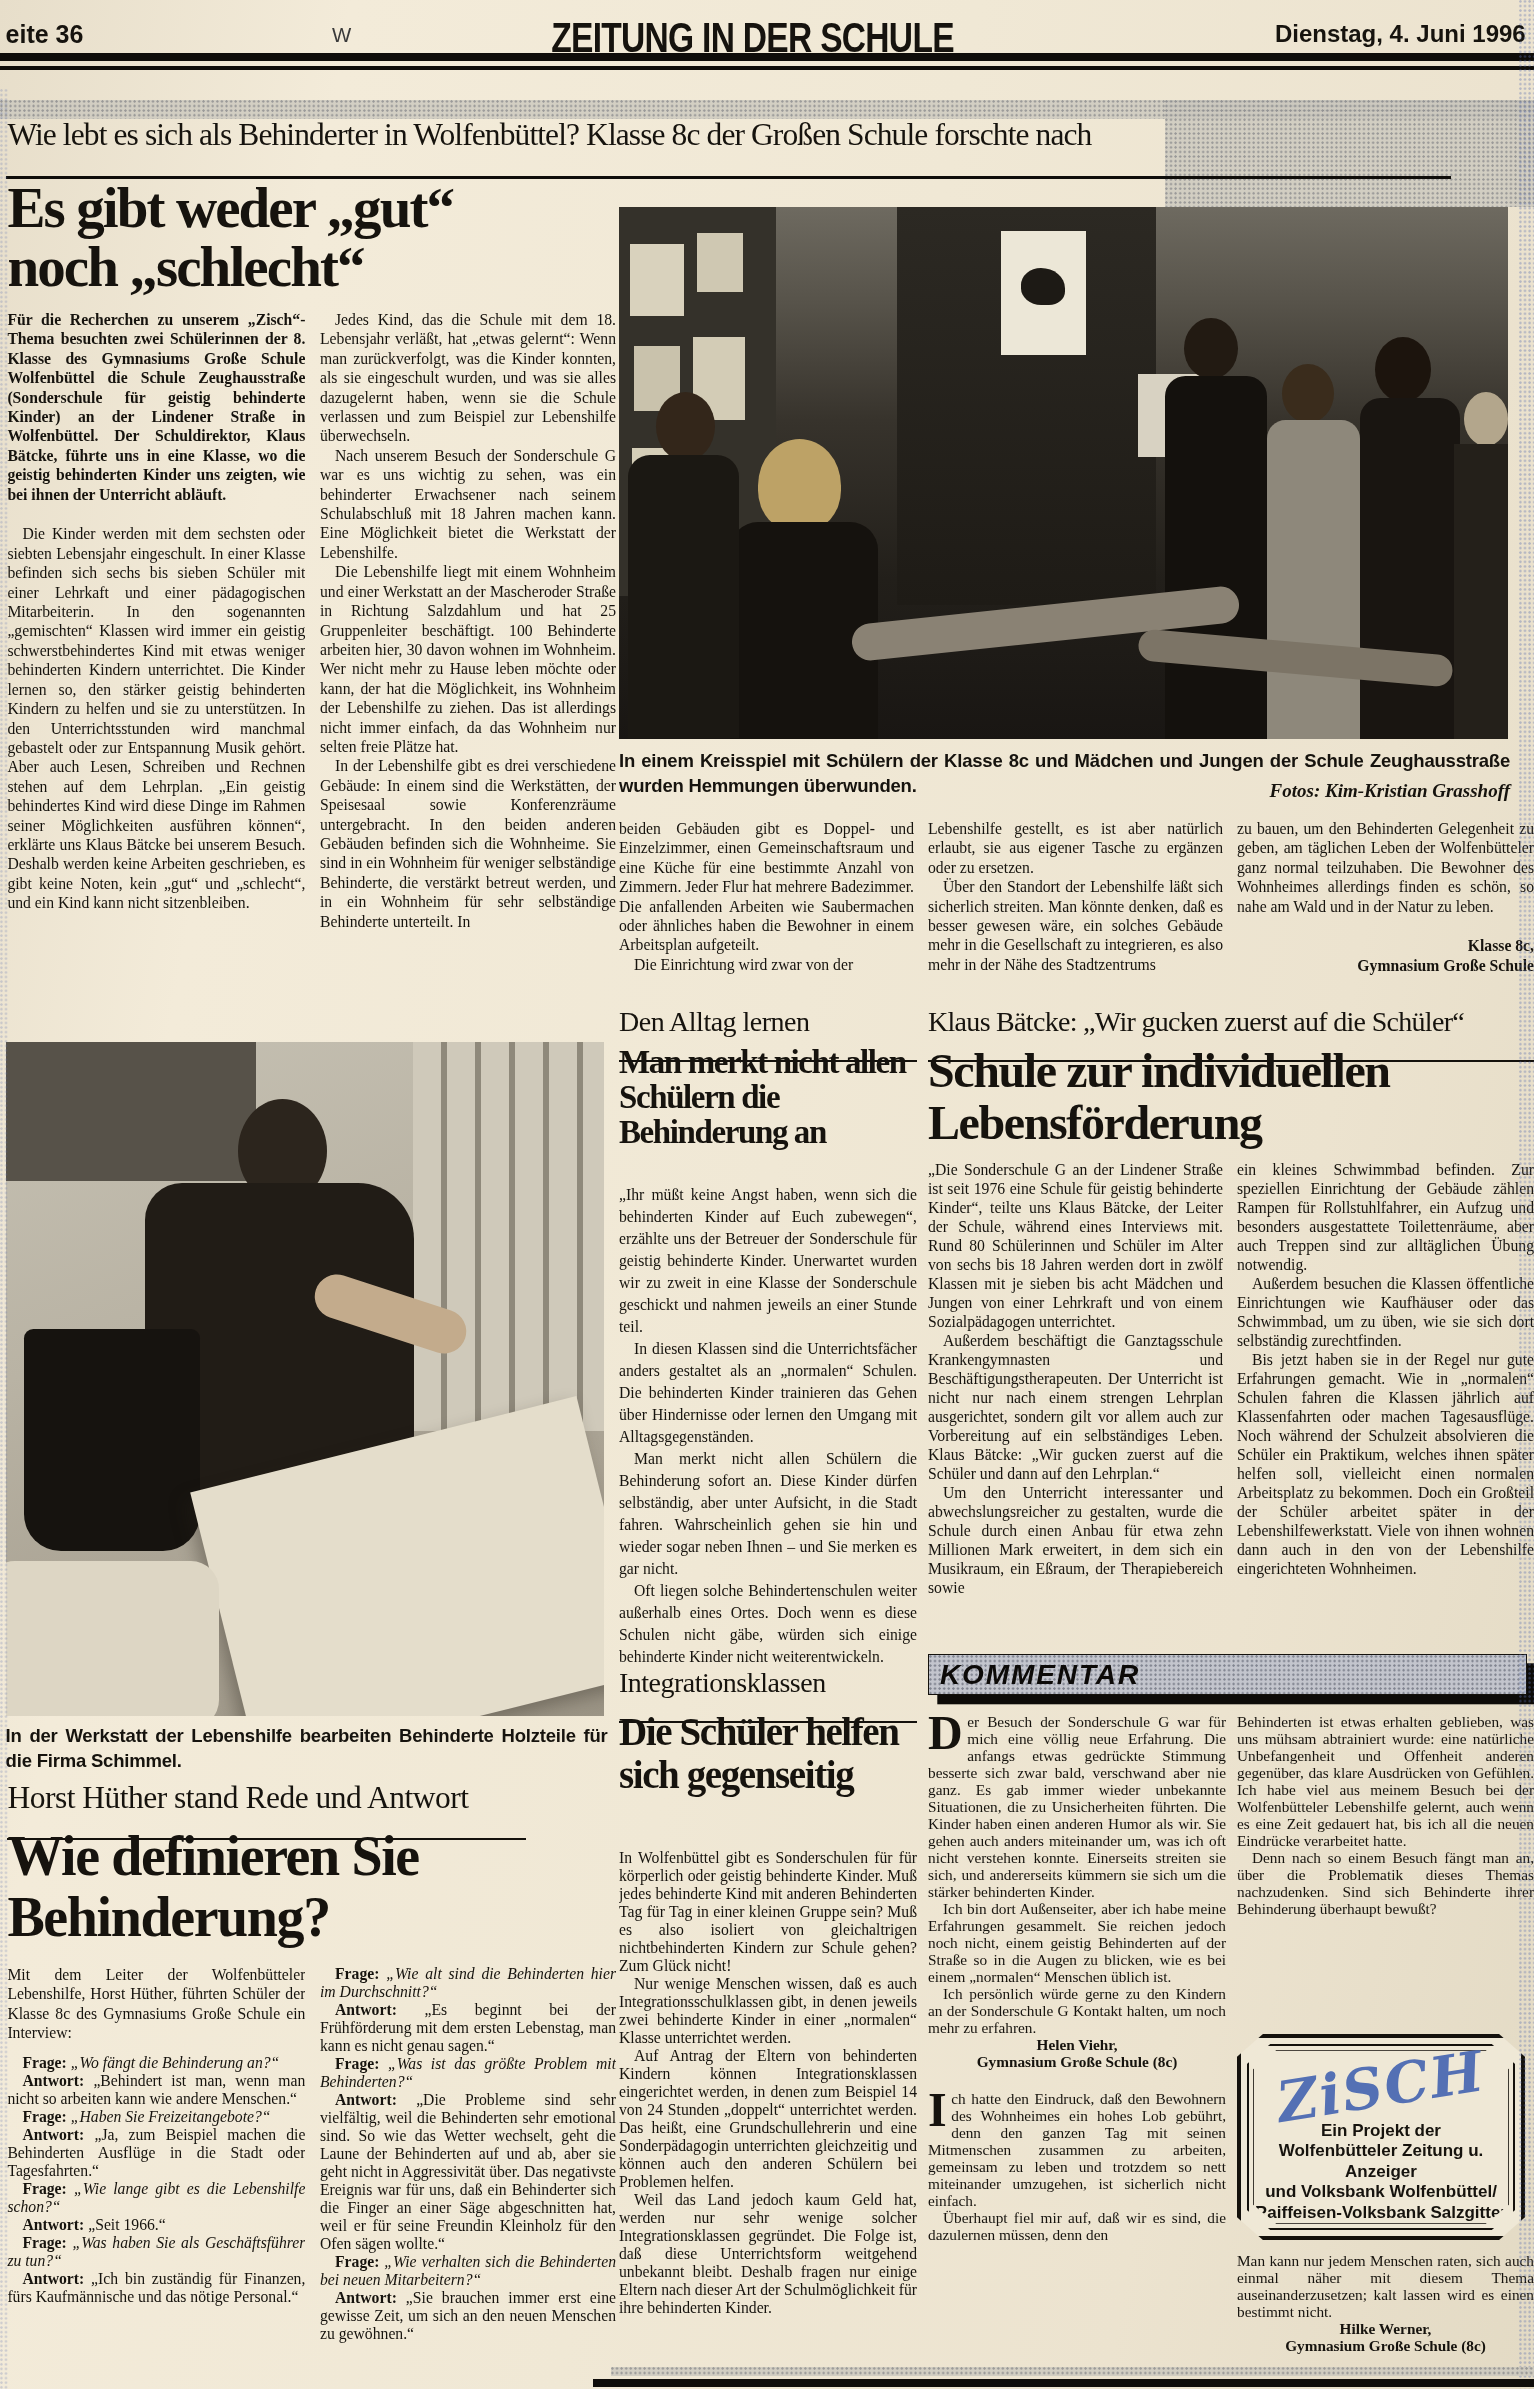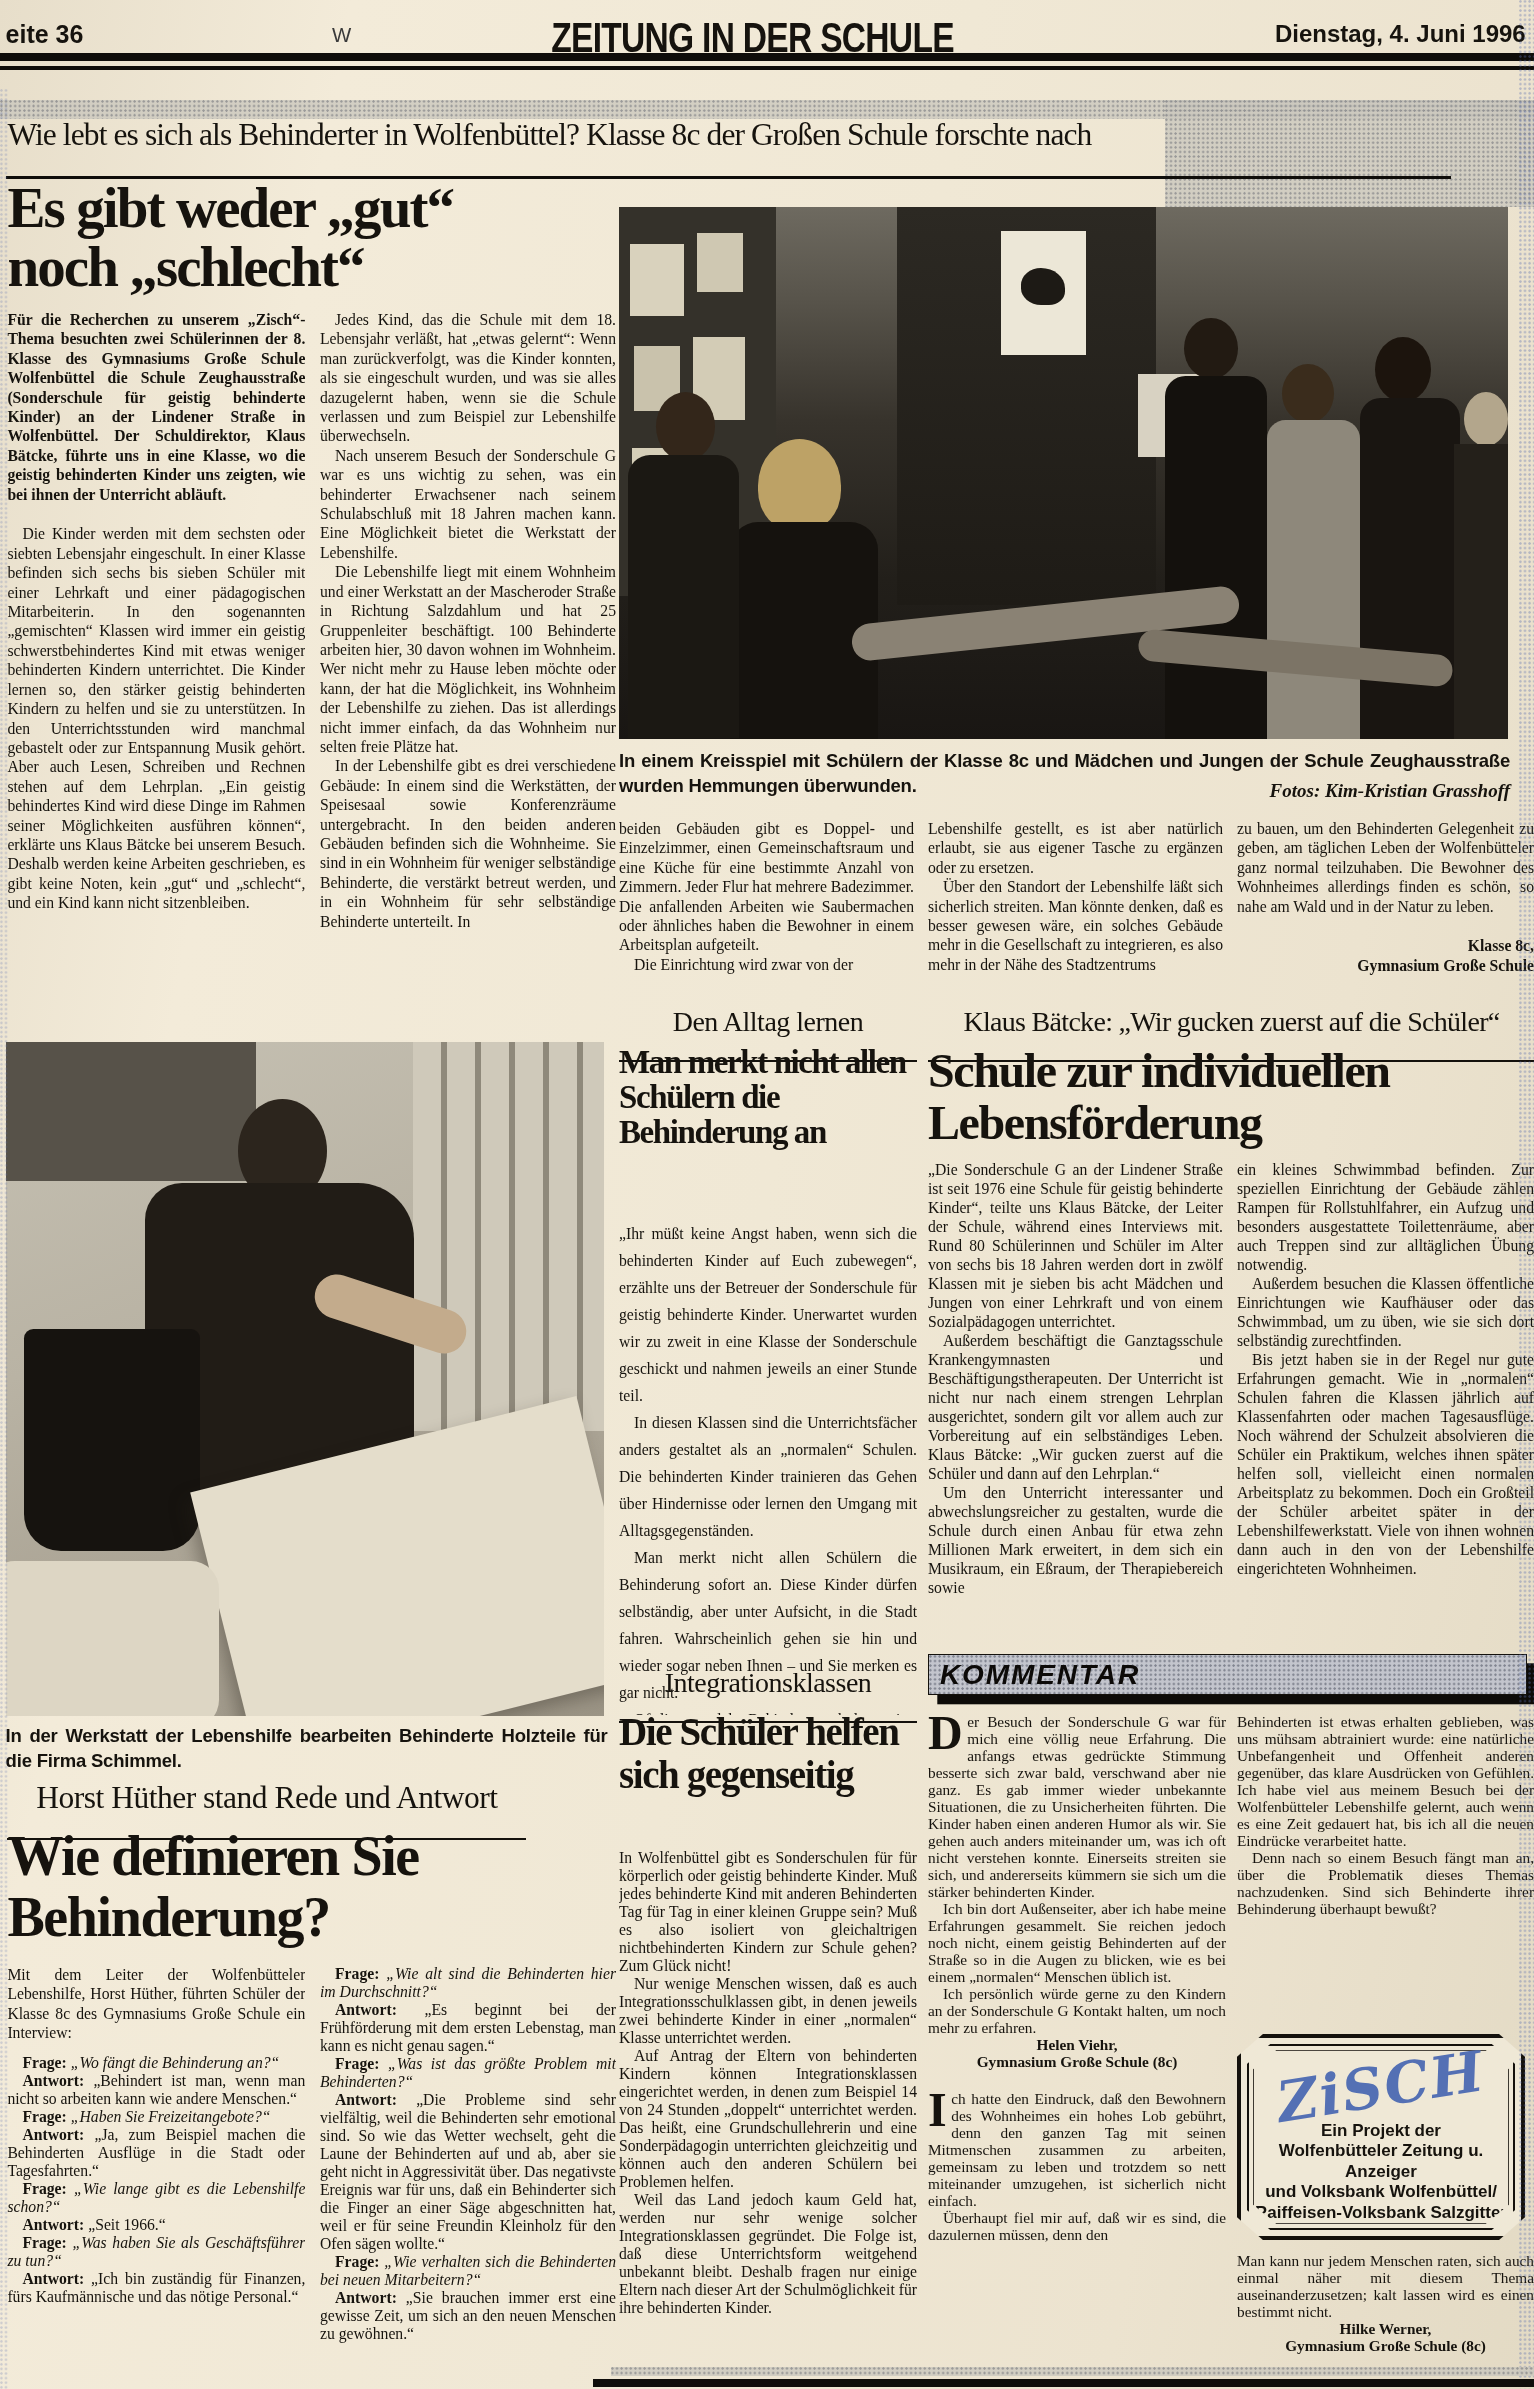--- a/index.html
+++ b/index.html
@@ -4,21 +4,21 @@
 <style>
   html,body{margin:0;padding:0;background:#a89f8d;}
   .page{position:relative;width:1535px;height:2389px;overflow:hidden;color:#16130e;
     background:linear-gradient(100deg,#e7deca,#f3ebd9 18%,#f0e8d5 50%,#ece3cf 78%,#e3dac4);
     font-family:"Liberation Serif",serif;}
   .abs{position:absolute;}
   .sans{font-family:"Liberation Sans",sans-serif;}
   .halftone{background-color:#ccc9bf;background-image:radial-gradient(circle at 1.4px 1.4px,rgba(75,80,95,.55) 0.9px,transparent 1.4px);background-size:4.6px 4.6px;}
   .bluedots{background-image:radial-gradient(circle at 1.4px 1.4px,rgba(90,110,175,.5) 0.9px,transparent 1.5px);background-size:4.6px 4.6px;}
   .rule{background:#0f0d0a;}
-  .kicker{font-size:28px;letter-spacing:-0.5px;border-bottom:2.8px solid #14110c;padding-bottom:22px;white-space:nowrap;overflow:hidden;text-align:center;}
+  .kicker{font-size:28px;letter-spacing:-0.5px;border-bottom:2.8px solid #14110c;padding-bottom:22px;white-space:nowrap;overflow:hidden;}
   .headline{font-weight:bold;letter-spacing:-1.4px;}
   .body-col{font-size:15.7px;line-height:19.4px;text-align:justify;overflow:hidden;}
   .body-col p{margin:0;text-indent:15px;}
   .body-col p.ni{text-indent:0;}
   .body-col p.gap{margin-top:20.4px;}
   .body-col p.b{font-weight:bold;}
   .body-col p.sig{text-indent:0;font-weight:bold;text-align:center;}
   .body-col p.sigr{text-indent:0;font-weight:bold;text-align:right;}
   .qlabel{font-weight:bold;margin-top:36px;}
   .it{font-style:italic;}
@@ -122,21 +122,21 @@
     <div class="abs" style="left:306px;top:250px;width:157px;height:44px;background:#c3ab8c;transform:rotate(18deg);border-radius:22px;"></div>
     <div class="abs" style="left:18.5px;top:287px;width:176px;height:222px;background:#16130f;border-radius:9.3px 9.3px 37px 37px;"></div>
     <div class="abs" style="left:213px;top:398px;width:398px;height:287px;background:#e4ddcb;transform:rotate(-14deg);box-shadow:-7.4px 7.4px 16.7px rgba(40,35,25,.35);"></div>
     <div class="abs" style="left:-18.5px;top:519px;width:232px;height:167px;background:#ddd6c4;border-radius:28px;"></div>
   </div>
 
   <div class="abs cap" style="left:5.6px;top:1723px;width:602px;height:54px;">In der Werkstatt der Lebenshilfe bearbeiten Behinderte Holzteile für die Firma Schimmel.</div>
 
   <div class="abs kicker" style="left:619px;top:1006px;width:298px;">Den Alltag lernen</div>
   <div class="abs headline" style="left:619px;top:1045px;width:307px;font-size:33px;line-height:35px;">Man merkt nicht allen Schülern die Behinderung an</div>
-  <div class="abs body-col" style="left:619px;top:1220px;width:298px;height:495px;line-height:27px;">
+  <div class="abs body-col" style="left:619px;top:1184px;width:298px;height:495px;line-height:22px;">
       <p class="ni"><span>„Ihr müßt keine Angst haben, wenn sich die behinderten Kinder auf Euch zubewegen“, erzählte uns der Betreuer der Sonderschule für geistig behinderte Kinder. Unerwartet wurden wir zu zweit in eine Klasse der Sonderschule geschickt und nahmen jeweils an einer Stunde teil.</span></p>
       <p><span>In diesen Klassen sind die Unterrichtsfächer anders gestaltet als an „normalen“ Schulen. Die behinderten Kinder trainieren das Gehen über Hindernisse oder lernen den Umgang mit Alltagsgegenständen.</span></p>
       <p><span>Man merkt nicht allen Schülern die Behinderung sofort an. Diese Kinder dürfen selbständig, aber unter Aufsicht, in die Stadt fahren. Wahrscheinlich gehen sie hin und wieder sogar neben Ihnen – und Sie merken es gar nicht.</span></p>
       <p><span>Oft liegen solche Behindertenschulen weiter außerhalb eines Ortes. Doch wenn es diese Schulen nicht gäbe, würden sich einige behinderte Kinder nicht weiterentwickeln.</span></p>
     </div>
 
   <div class="abs kicker" style="left:928px;top:1006px;width:607px;letter-spacing:-0.7px;">Klaus Bätcke: „Wir gucken zuerst auf die Schüler“</div>
   <div class="abs headline" style="left:928px;top:1045px;width:611px;font-size:48px;line-height:52px;">Schule zur individuellen Lebensförderung</div>
   <div class="abs body-col" style="left:928px;top:1160px;width:295px;height:482px;line-height:19px;">
       <p class="ni"><span>„Die Sonderschule G an der Lindener Straße ist seit 1976 eine Schule für geistig behinderte Kinder“, teilte uns Klaus Bätcke, der Leiter der Schule, während eines Interviews mit. Rund 80 Schülerinnen und Schüler im Alter von sechs bis 18 Jahren werden dort in zwölf Klassen mit je sieben bis acht Mädchen und Jungen von einer Lehrkraft und von einem Sozialpädagogen unterrichtet.</span></p>

